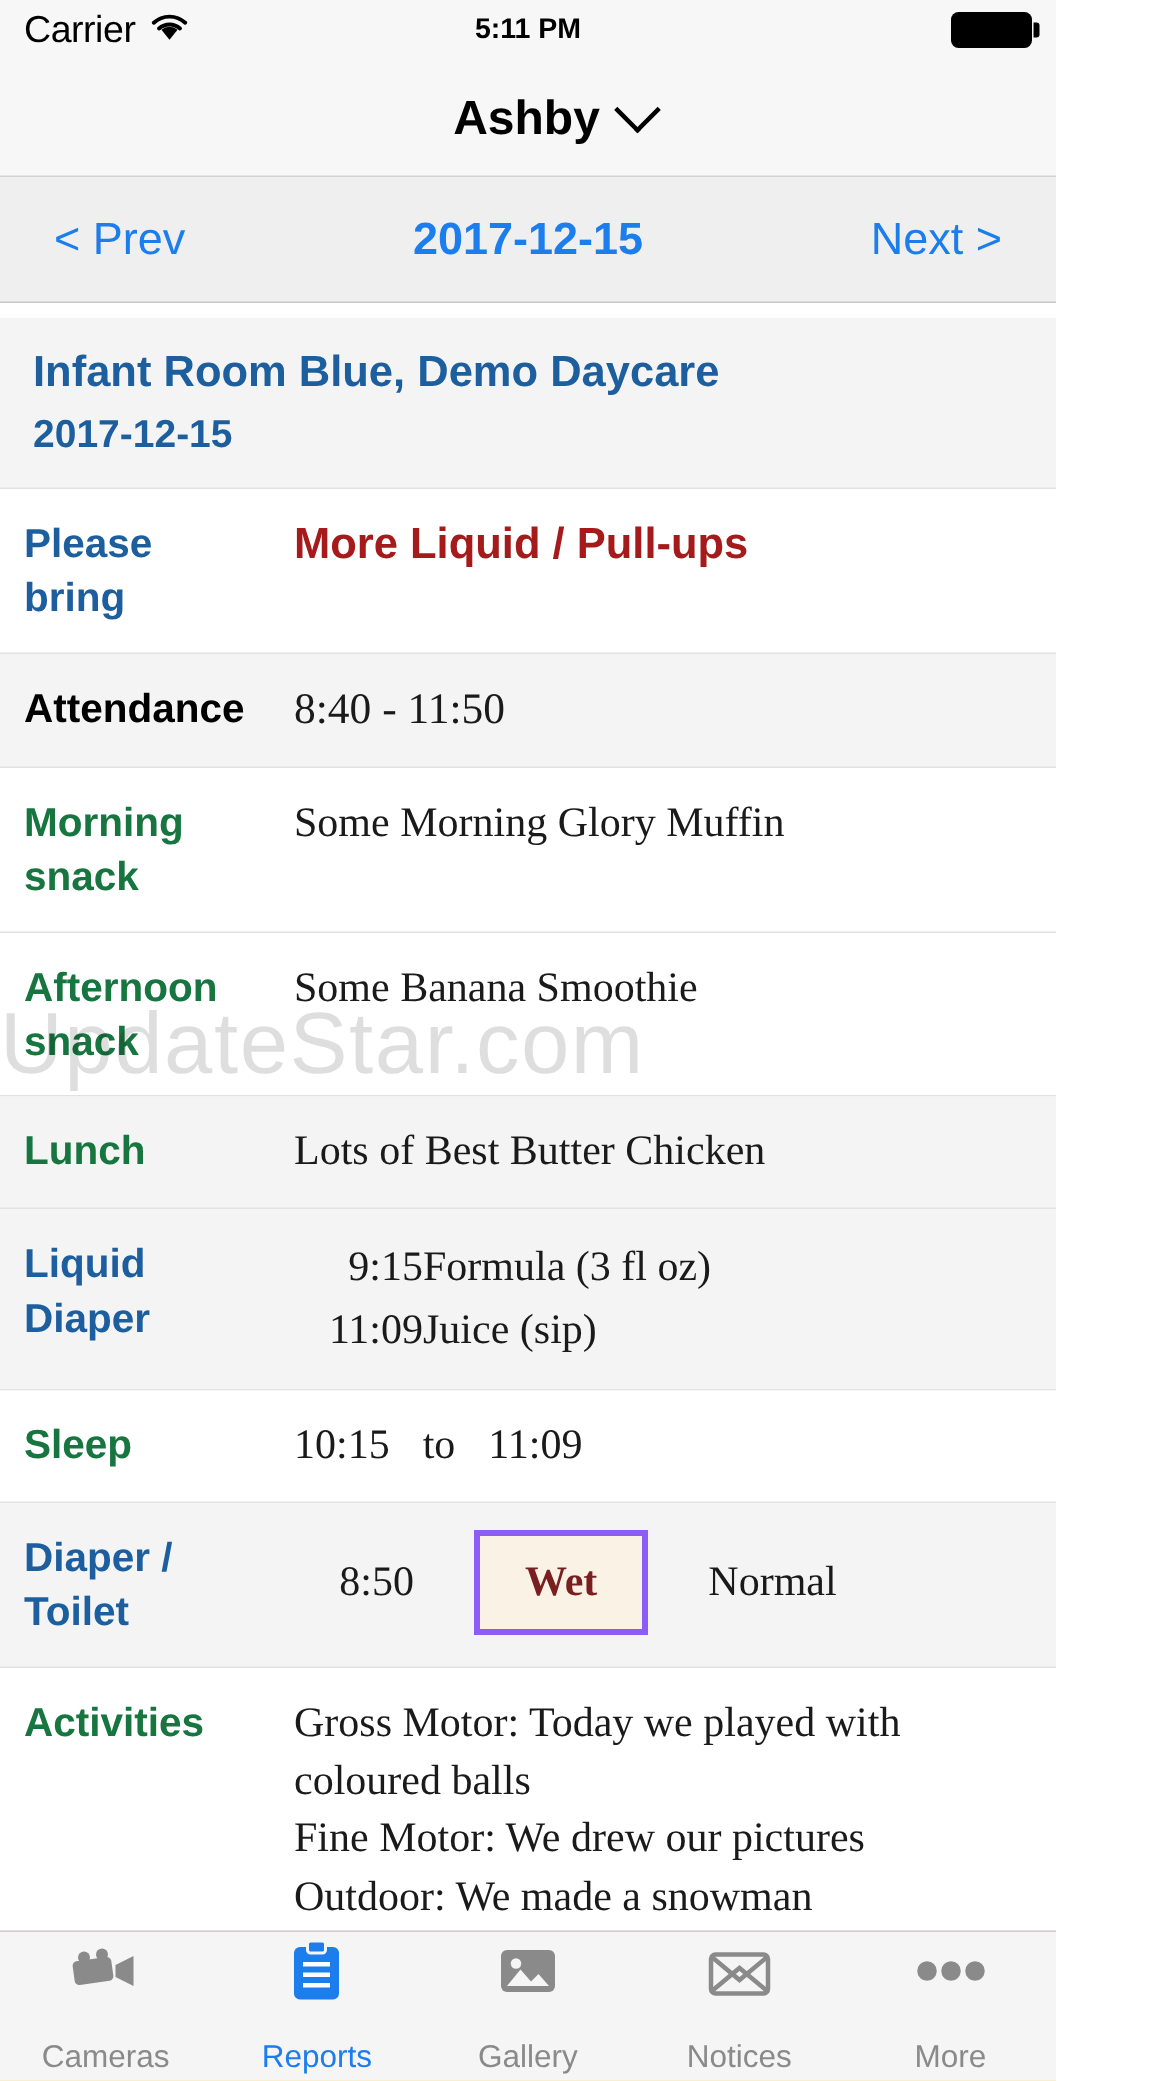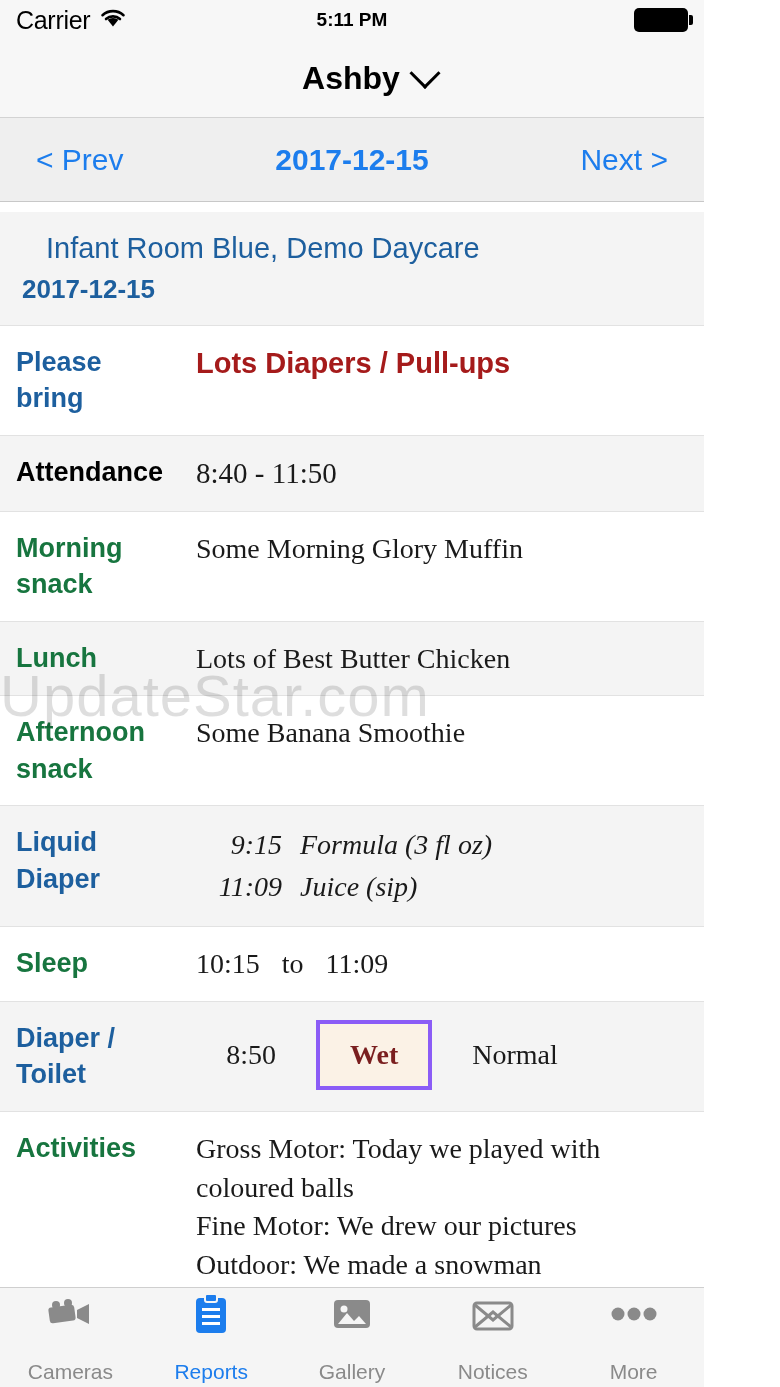--- a/index.html
+++ b/index.html
@@ -100,27 +100,27 @@
   }
   .lbl-blue { color: #1d5f9e; }
   .lbl-green { color: #17753f; }
   .lbl-black { color: #000; }
 
   .header-row {
     background: #f4f4f4;
     padding: 18px 22px 20px 22px;
     border-bottom: 1px solid #e2e2e2;
   }
-  .header-title { font-size: 29px; font-weight: 400; color: #1d5f9e; line-height: 1.3; margin-left: 24px; }
+  .header-title { font-size: 29px; font-weight: 700; color: #1d5f9e; line-height: 1.3; }
   .header-date { font-size: 26px; font-weight: 700; color: #1d5f9e; margin-top: 6px; }
 
   .bring-value { color: #a51b1b; font-weight: 700; font-size: 29px; font-family: "Liberation Sans", sans-serif; }
   .attend-value { font-family: "Liberation Serif", serif; font-size: 29px; }
 
-  .liquid-line { display: flex; gap: 18px; line-height: 1.5; font-style: italic; }
+  .liquid-line { display: flex; line-height: 1.5; }
   .liquid-time { display: inline-block; min-width: 86px; text-align: right; }
 
   .sleep-value { display: flex; gap: 22px; }
 
   .diaper-value { display: flex; align-items: center; gap: 40px; }
   .diaper-time { min-width: 80px; text-align: right; }
   .wet-chip {
     border: 4px solid #8b5cf6;
     background: #fbf2e6;
     color: #7a1f1f;
@@ -200,41 +200,41 @@
 
   <div class="scroll">
 
     <div class="header-row">
       <div class="header-title">Infant Room Blue, Demo Daycare</div>
       <div class="header-date">2017-12-15</div>
     </div>
 
     <div class="row plain">
       <div class="label lbl-blue">Please bring</div>
-      <div class="value bring-value">Lots Diapers / Pull-ups</div>
+      <div class="value bring-value">More Liquid / Pull-ups</div>
     </div>
 
     <div class="row alt">
       <div class="label lbl-black">Attendance</div>
       <div class="value attend-value">8:40 - 11:50</div>
     </div>
 
     <div class="row plain">
       <div class="label lbl-green">Morning snack</div>
       <div class="value">Some Morning Glory Muffin</div>
     </div>
 
+    <div class="row plain">
+      <div class="label lbl-green">Afternoon snack</div>
+      <div class="value">Some Banana Smoothie</div>
+    </div>
+
     <div class="row alt">
       <div class="label lbl-green">Lunch</div>
       <div class="value">Lots of Best Butter Chicken</div>
-    </div>
-
-    <div class="row plain">
-      <div class="label lbl-green">Afternoon snack</div>
-      <div class="value">Some Banana Smoothie</div>
     </div>
 
     <div class="row alt">
       <div class="label lbl-blue">Liquid Diaper</div>
       <div class="value">
         <div class="liquid-line">
           <span class="liquid-time">9:15</span>
           <span>Formula (3 fl oz)</span>
         </div>
         <div class="liquid-line">

